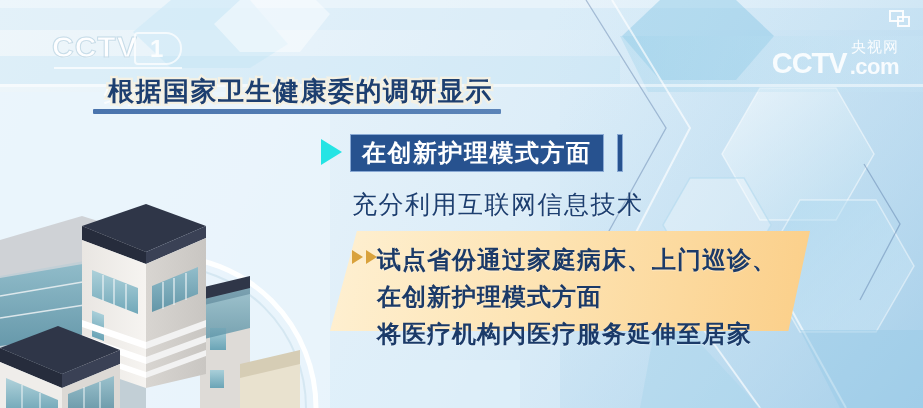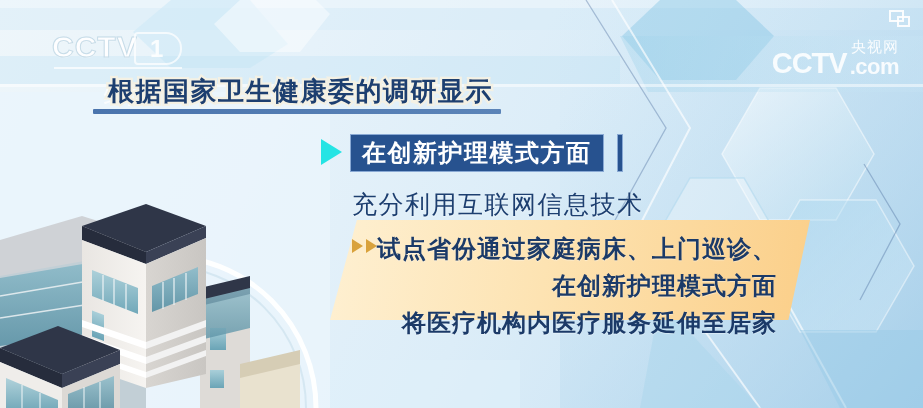--- a/index.html
+++ b/index.html
@@ -110,21 +110,21 @@
   
   #headline-secondary{
     position:absolute;left:352px;top:188px;
     font-size:25px;font-weight:normal;letter-spacing:1.5px;
     color:#1d3f70;white-space:nowrap;
     text-shadow:0 1px 2px rgba(255,255,255,0.55);
   }
 
   
   #callout-box{
-    position:absolute;left:330px;top:220px;width:480px;height:100px;text-align:right;
+    position:absolute;left:330px;top:231px;width:480px;height:100px;
   }
   #callout-box .callout-bg{
     position:absolute;inset:0;
     background:linear-gradient(100deg,#fef0d2 0%,#fde3b2 45%,#fbcf89 100%);
     clip-path:polygon(5.6% 0%, 100% 0%, 95.5% 100%, 0% 100%);
   }
   #callout-lines{
     position:absolute;left:47px;top:10px;
   }
   #callout-lines .cl-line{

